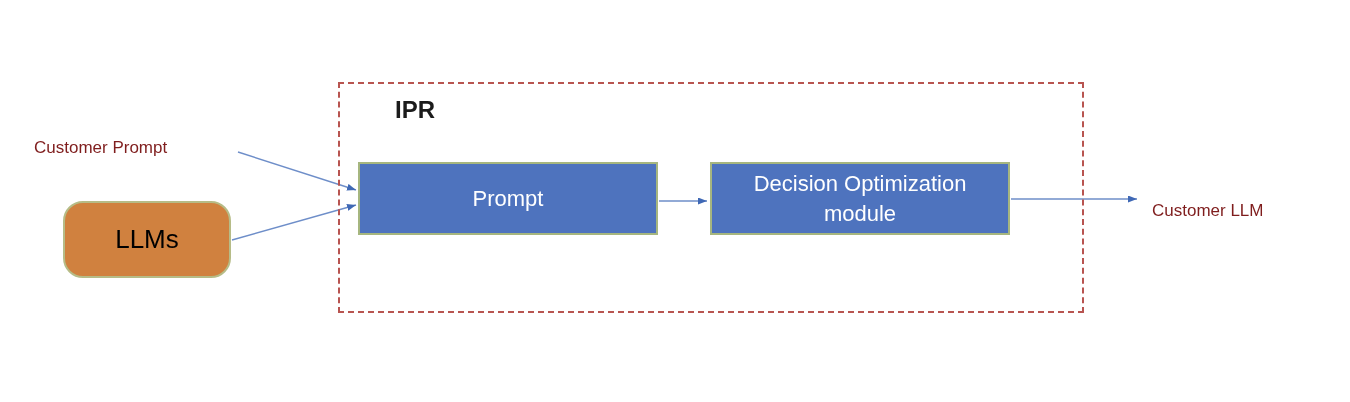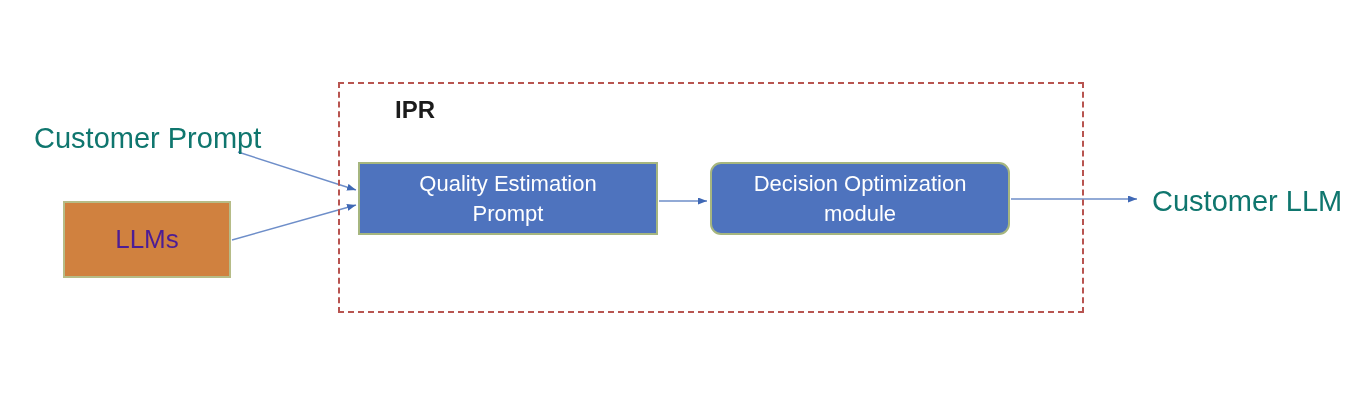--- a/index.html
+++ b/index.html
@@ -12,23 +12,24 @@
     overflow: hidden;
   }
   .connector-layer {
     position: absolute;
     left: 0; top: 0;
     width: 1350px; height: 402px;
     pointer-events: none;
   }
   .free-label {
     position: absolute;
-    color: #0f766e;
-    font-size: 29px;
+    color: #7f1d1d;
+    font-size: 17px;
     white-space: nowrap;
+    margin-top: 16px;
   }
   .customer-prompt-label { left: 34px; top: 122px; }
   .selected-llm-label    { left: 1152px; top: 185px; }
   .node {
     position: absolute;
     box-sizing: border-box;
     border: 2px solid;
     display: flex;
     flex-direction: column;
     align-items: center;
@@ -41,21 +42,21 @@
     width: 168px; height: 77px;
     font-size: 26px;
   }
   .node-blue {
     top: 162px;
     width: 300px; height: 73px;
     font-size: 22px;
     line-height: 1.32;
   }
   .node-qem { left: 358px; }
-  .node-dom { left: 710px; border-radius: 11px; }
+  .node-dom { left: 710px; }
   .node-line { display: block; }
   .ipr-container {
     position: absolute;
     left: 338px; top: 82px;
     width: 746px; height: 231px;
     box-sizing: border-box;
     border: 2px dashed;
   }
   .ipr-label {
     position: absolute;
@@ -77,30 +78,29 @@
       </marker>
     </defs>
     <line x1="238" y1="152" x2="356" y2="190" stroke-width="1.4" marker-end="url(#arrowhead)" stroke="#6E8EC9"></line>
     <line x1="232" y1="240" x2="356" y2="205" stroke-width="1.4" marker-end="url(#arrowhead)" stroke="#6E8EC9"></line>
     <line x1="659" y1="201" x2="707" y2="201" stroke-width="1.4" marker-end="url(#arrowhead)" stroke="#6E8EC9"></line>
     <line x1="1011" y1="199" x2="1137" y2="199" stroke-width="1.4" marker-end="url(#arrowhead)" stroke="#6E8EC9"></line>
   </svg>
 
   <div class="free-label customer-prompt-label">Customer Prompt</div>
 
-  <div class="node node-llms" style="background-color: rgb(208, 129, 63); border-color: rgb(182, 188, 135); color: #4c1d95;">
+  <div class="node node-llms" style="background-color: rgb(208, 129, 63); border-color: rgb(182, 188, 135); color: #000000; border-radius: 20px;">
     <span class="node-line">LLMs</span>
   </div>
 
   <div class="ipr-container" style="border-color: rgb(184, 84, 80); text-align: center;">
     <div class="ipr-label">IPR</div>
   </div>
 
   <div class="node node-blue node-qem" style="background-color: rgb(78, 115, 190); border-color: rgb(166, 182, 127); color: rgb(255, 255, 255);">
-    <span class="node-line">Quality Estimation</span>
     <span class="node-line">Prompt</span>
   </div>
 
   <div class="node node-blue node-dom" style="background-color: rgb(78, 115, 190); border-color: rgb(166, 182, 127); color: rgb(255, 255, 255);">
     <span class="node-line">Decision Optimization</span>
     <span class="node-line">module</span>
   </div>
 
   <div class="free-label selected-llm-label">Customer LLM</div>
 

